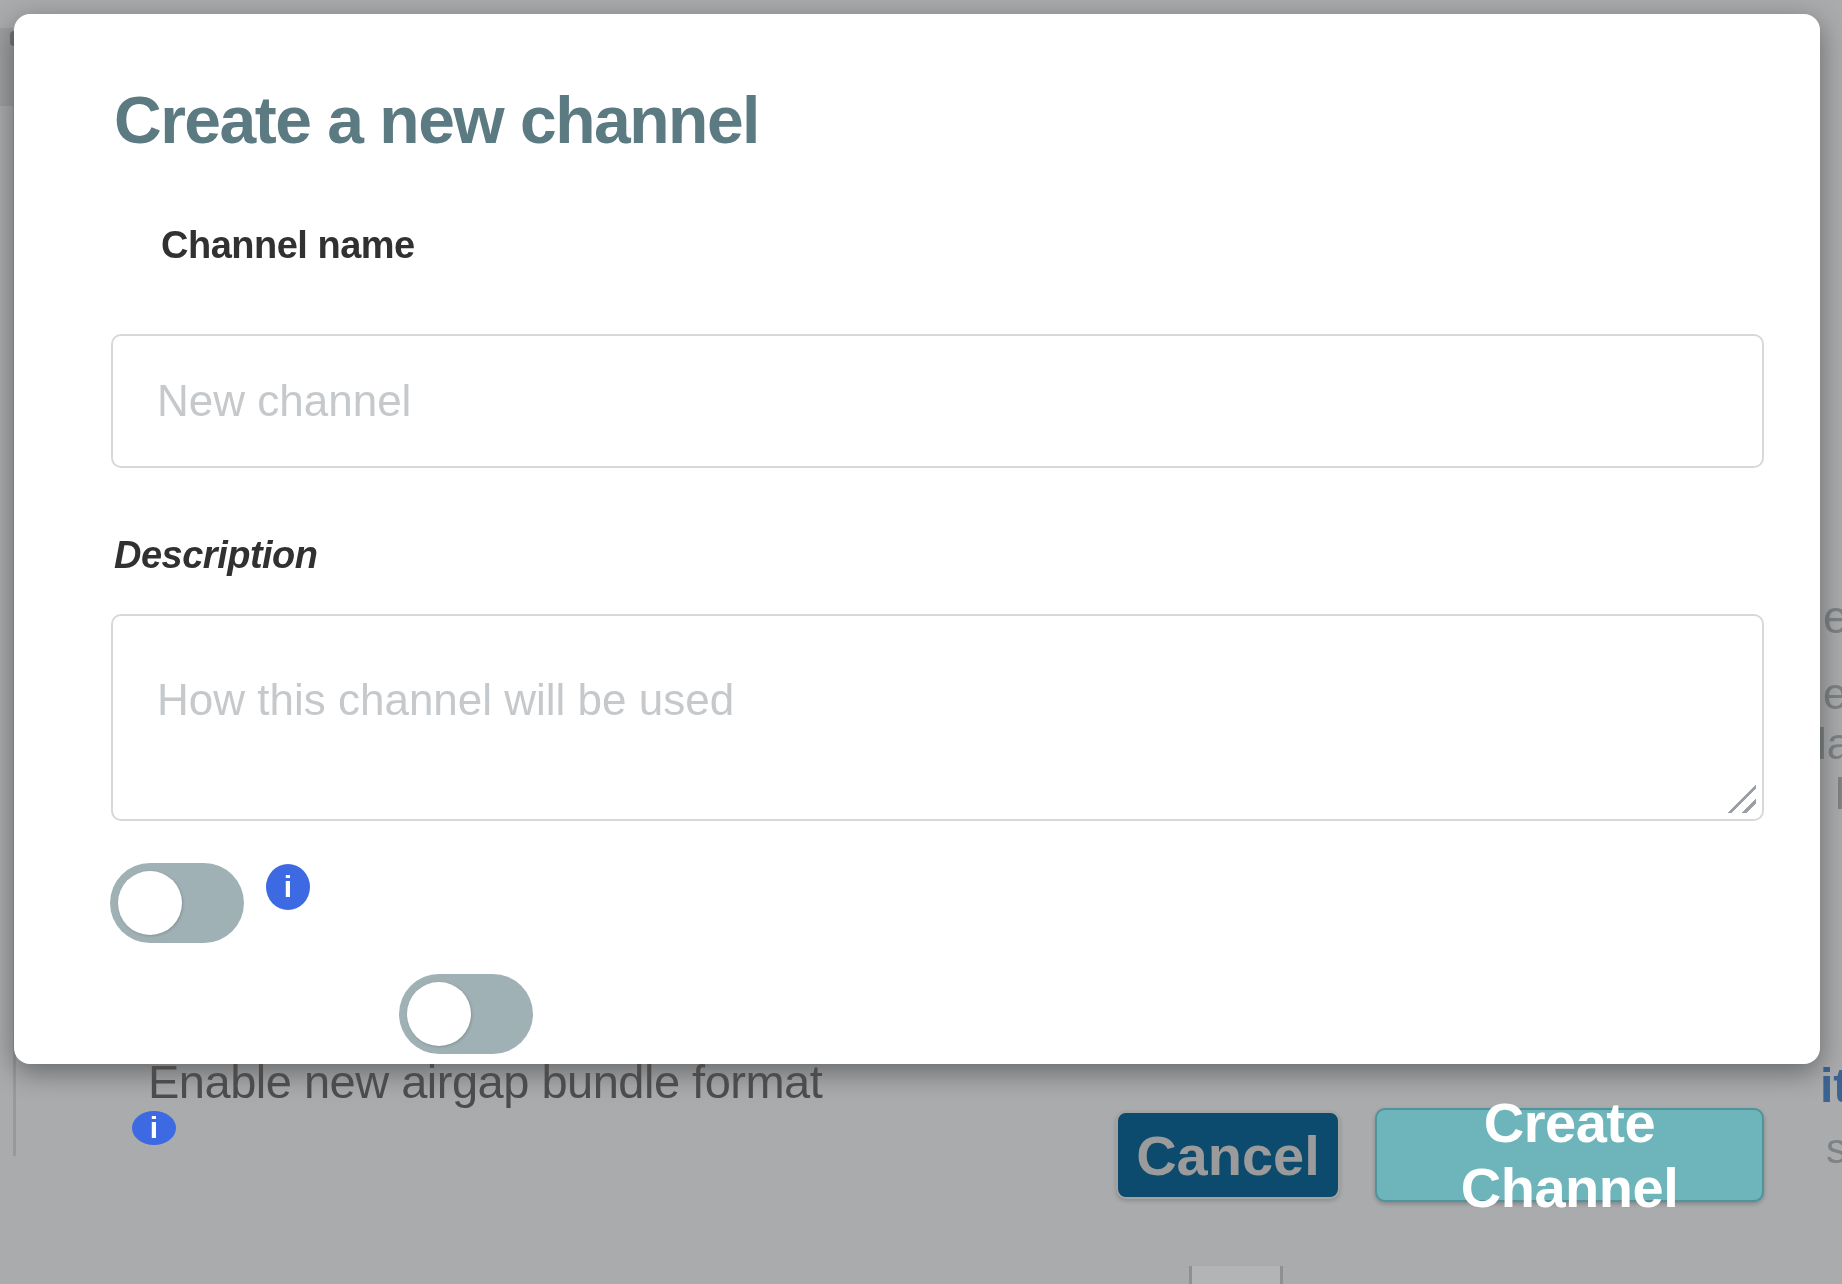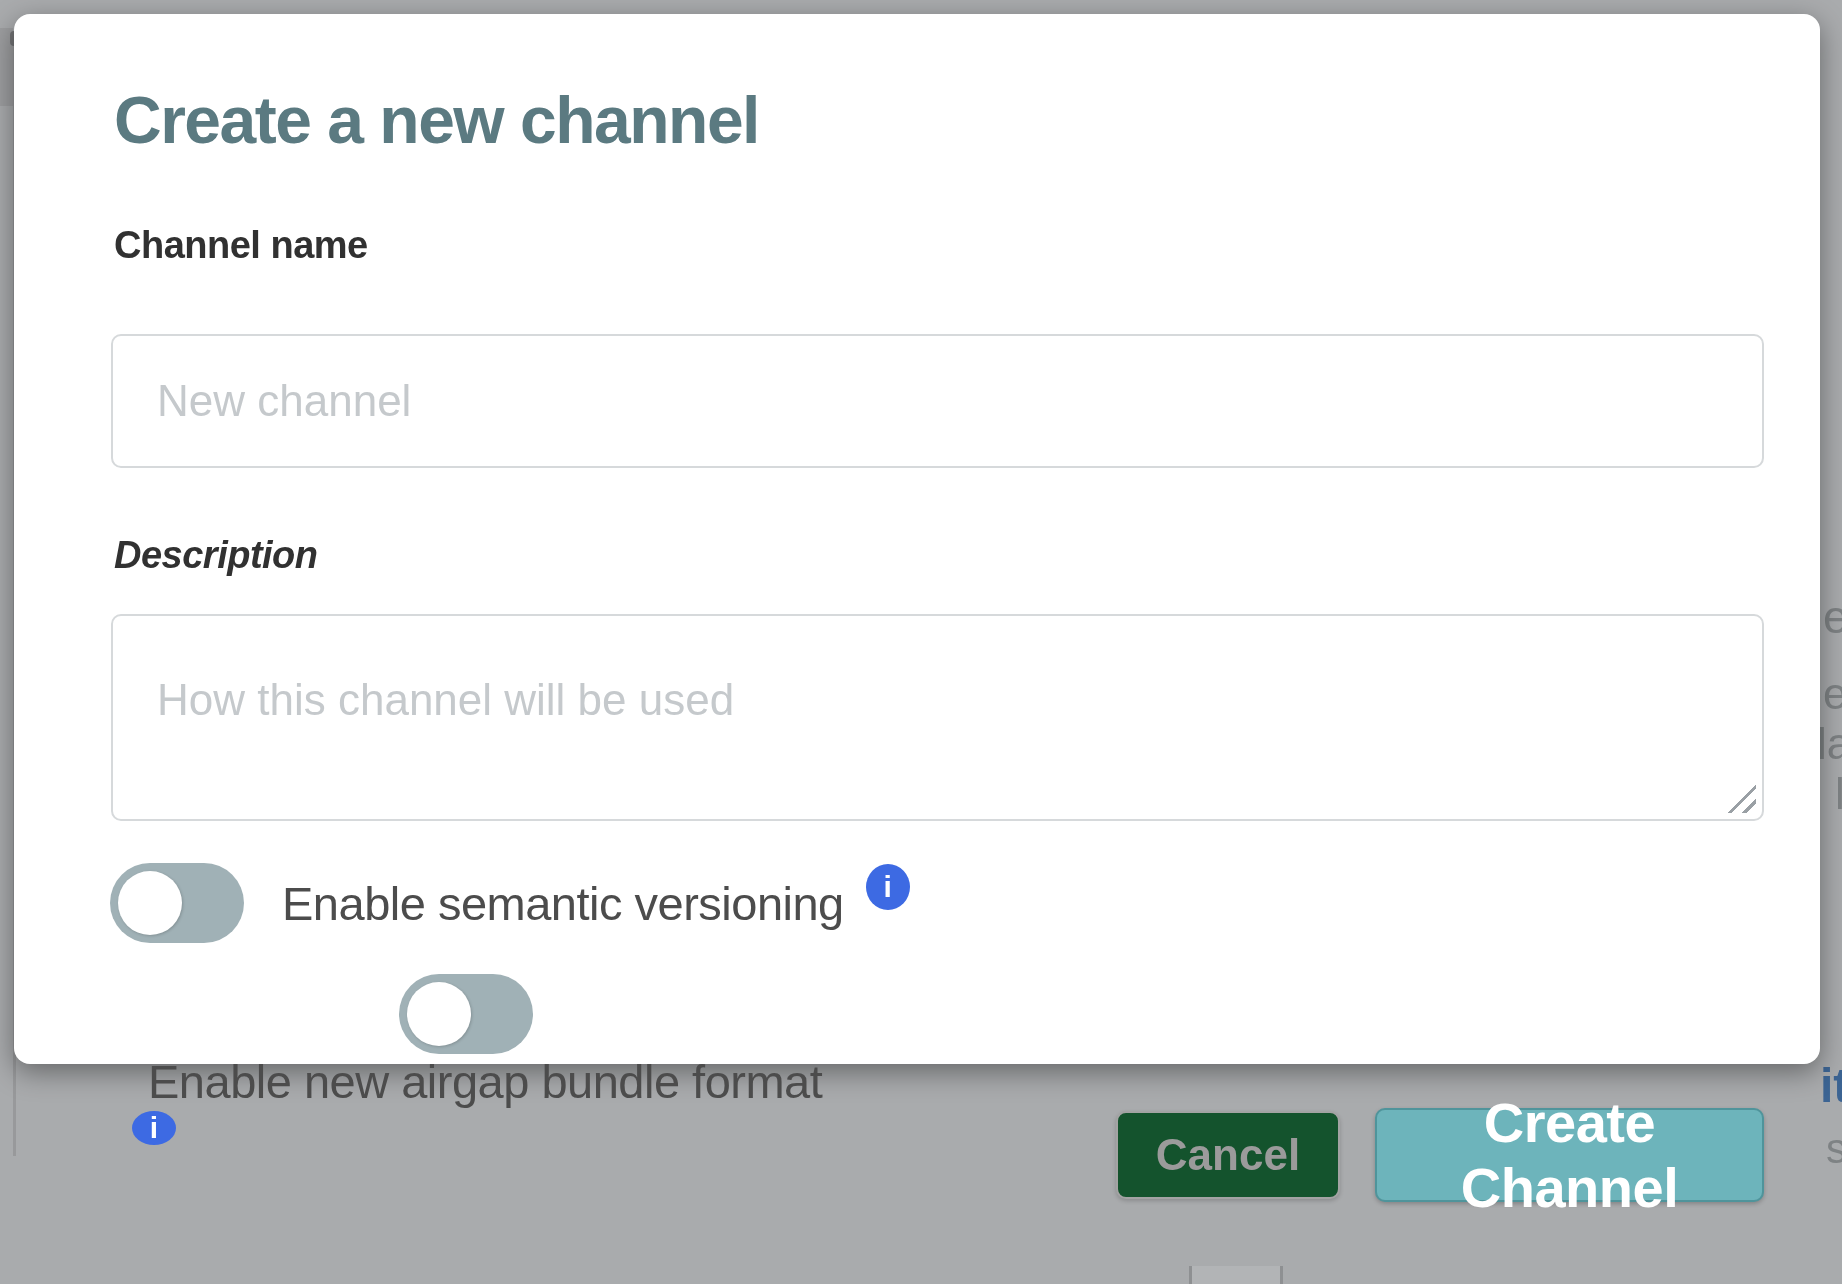--- a/index.html
+++ b/index.html
@@ -37,21 +37,21 @@
   }
   .modal-title{
     position:absolute;left:100px;top:68px;
     font-size:66px;font-weight:700;letter-spacing:-1.5px;
     color:#5b7a81;
   }
   .field-label{
     position:absolute;left:100px;
     font-size:38px;font-weight:700;color:#313131;letter-spacing:-0.5px;
   }
-  .label-name{top:210px;}
+  .label-name{top:210px;margin-left:47px;}
   .label-desc{top:520px;font-style:italic;}
   .text-input,.text-area{
     position:absolute;left:97px;width:1653px;
     border:2px solid #d6d9db;border-radius:10px;
     font-family:"Liberation Sans","DejaVu Sans",sans-serif;
     font-size:44px;color:#333;background:#fff;
     box-sizing:border-box;outline:none;
   }
   .text-input{top:292px;height:134px;padding:0 44px;margin-top:28px;}
   .text-area{top:600px;height:207px;padding:58px 57px 20px 44px;resize:none;line-height:1.2;}
@@ -92,22 +92,22 @@
   }
   
   .btn{
     position:absolute;border-radius:10px;cursor:pointer;
     font-family:"Liberation Sans","DejaVu Sans",sans-serif;
     font-weight:700;display:flex;align-items:center;justify-content:center;
     box-sizing:border-box;
   }
   .btn-cancel{
     left:1102px;top:1097px;width:224px;height:88px;
-    background:#14532d;border:2px solid #a3a3a3;
-    color:#9b9b9b;font-size:44px;
+    background:#0c4a6e;border:2px solid #a3a3a3;
+    color:#9b9b9b;font-size:56px;
     box-shadow:0 2px 4px rgba(0,0,0,0.18);
   }
   .btn-create{
     left:1361px;top:1094px;width:389px;height:94px;
     background:#6db4bb;border:2px solid #4f949b;
     color:#ffffff;font-size:56px;letter-spacing:-0.5px;
     box-shadow:0 2px 4px rgba(0,0,0,0.22);
   }
 </style>
 </head>
@@ -134,21 +134,20 @@
     <input class="text-input" type="text" placeholder="New channel" style="">
 
     <div class="field-label label-desc">Description</div>
     <textarea class="text-area" placeholder="How this channel will be used" style=""></textarea>
     <div class="resize-handle"></div>
 
     <div class="toggle-row row1">
       <button class="toggle">
         <span class="knob"></span>
       </button>
-      <span class="toggle-label">Enable semantic versioning</span>
       <span class="info-icon">i</span>
     </div>
 
     <div class="toggle-row row2">
       <button class="toggle">
         <span class="knob"></span>
       </button>
       <span class="toggle-label">Enable new airgap bundle format</span>
       <span class="info-icon">i</span>
     </div>

